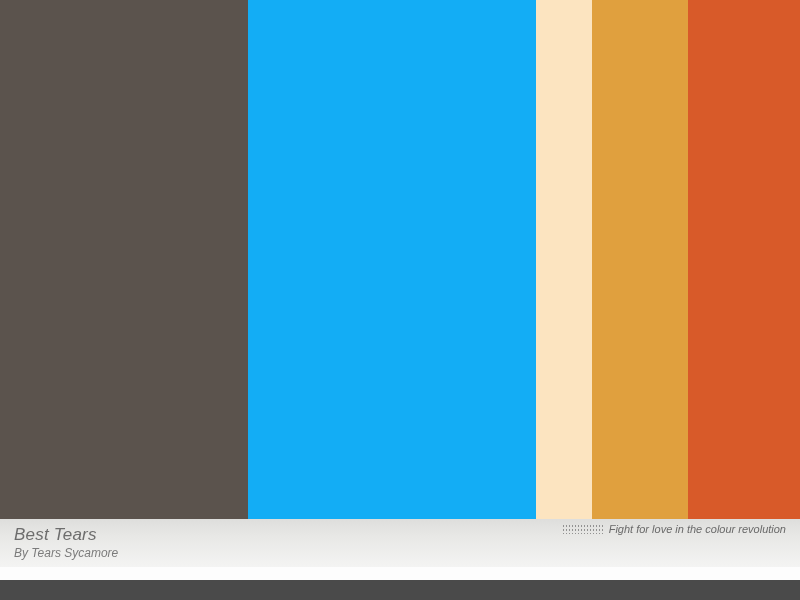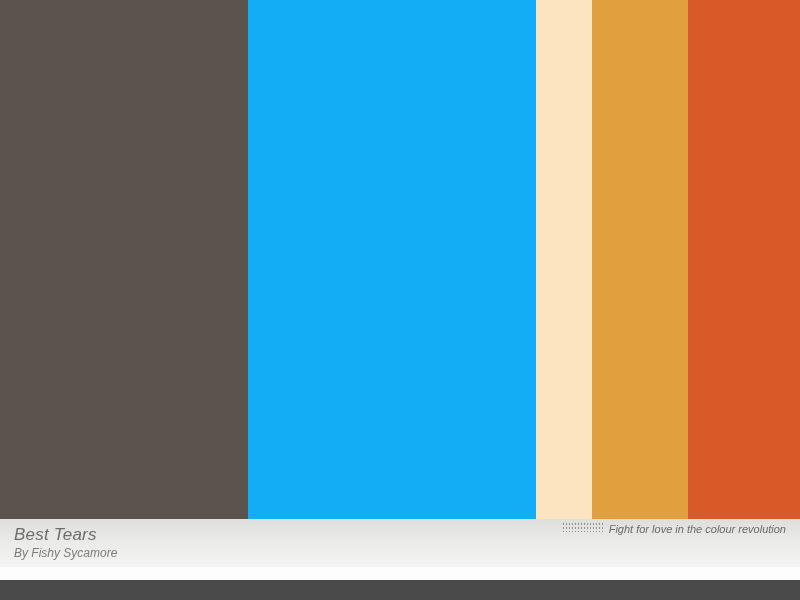--- a/index.html
+++ b/index.html
@@ -85,20 +85,21 @@
     line-height: 30px;
     font-weight: bold;
     letter-spacing: -0.6px;
     white-space: nowrap;
   }
   .brand-colour { color: #58585a; }
   .brand-lovers { color: #a4a4a6; }
 
   .brand-tagline-row {
     display: flex;
+    align-items: center;
     justify-content: flex-end;
     gap: 5px;
     margin-top: 1px;
   }
   .tagline-dots {
     display: inline-block;
     width: 42px;
     height: 9px;
     background-image:
       radial-gradient(#8e8e8e 0.6px, transparent 0.7px);
@@ -148,21 +149,21 @@
       <div class="swatch" style="width: 96px; background: rgb(224, 160, 62);"></div>
       <div class="swatch" style="width: 112px; background: rgb(216, 90, 41);"></div>
     </div>
 
   <div class="footer">
 
     <div class="footer-inner">
 
       <div class="palette-meta">
         <div class="palette-title">Best Tears</div>
-        <div class="palette-author">By Fishy Sycamore</div>
+        <div class="palette-author">By Tears Sycamore</div>
       </div>
 
       <div class="brand">
         <div class="brand-tagline-row">
           <span class="tagline-dots"></span>
           <span class="brand-tagline">Fight for love in the colour revolution</span>
         </div>
       </div>
 
     </div>

